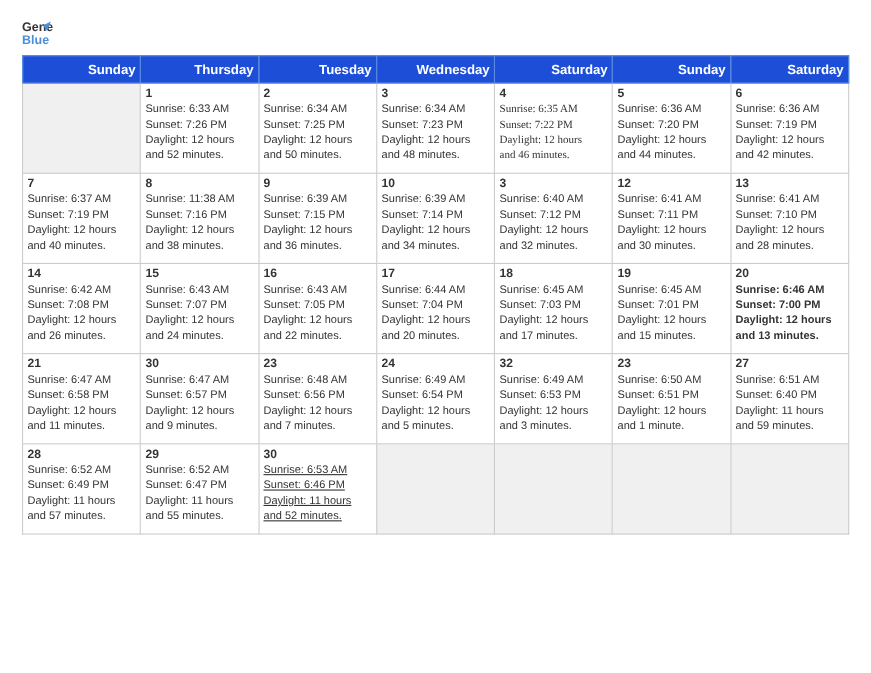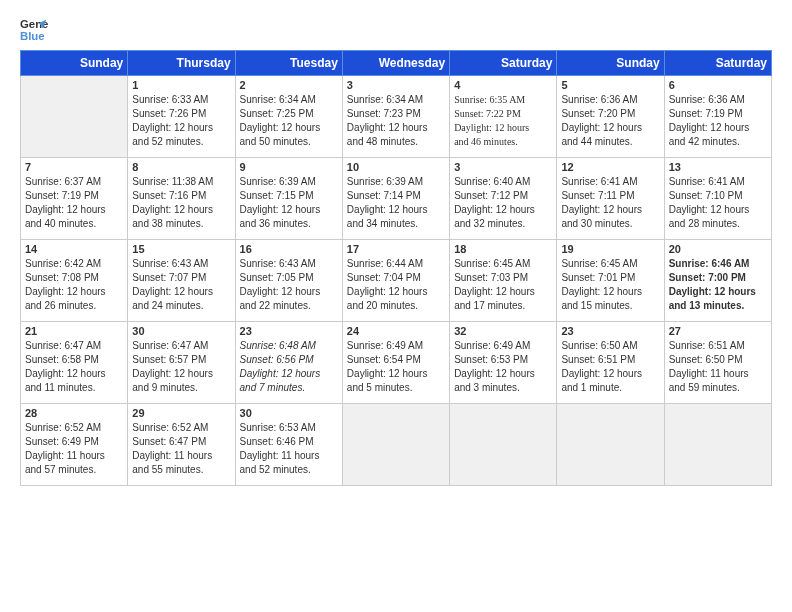--- a/index.html
+++ b/index.html
@@ -267,21 +267,21 @@
           </td>
           <td>
             <span class="day-num">30</span>
             <div class="day-info" style="white-space: pre-line;">Sunrise: 6:47 AM
 Sunset: 6:57 PM
 Daylight: 12 hours
 and 9 minutes.</div>
           </td>
           <td>
             <span class="day-num">23</span>
-            <div class="day-info" style="white-space: pre-line; font-style: italic;">Sunrise: 6:48 AM
+            <div class="day-info" style="white-space: pre-line;">Sunrise: 6:48 AM
 Sunset: 6:56 PM
 Daylight: 12 hours
 and 7 minutes.</div>
           </td>
           <td>
             <span class="day-num">24</span>
             <div class="day-info" style="white-space: pre-line;">Sunrise: 6:49 AM
 Sunset: 6:54 PM
 Daylight: 12 hours
 and 5 minutes.</div>
@@ -296,21 +296,21 @@
           <td>
             <span class="day-num">23</span>
             <div class="day-info" style="white-space: pre-line;">Sunrise: 6:50 AM
 Sunset: 6:51 PM
 Daylight: 12 hours
 and 1 minute.</div>
           </td>
           <td>
             <span class="day-num">27</span>
             <div class="day-info" style="white-space: pre-line;">Sunrise: 6:51 AM
-Sunset: 6:50 PM
+Sunset: 6:40 PM
 Daylight: 11 hours
 and 59 minutes.</div>
           </td>
         </tr>
         <tr>
           <td>
             <span class="day-num">28</span>
             <div class="day-info" style="white-space: pre-line;">Sunrise: 6:52 AM
 Sunset: 6:49 PM
 Daylight: 11 hours
@@ -318,21 +318,21 @@
           </td>
           <td>
             <span class="day-num">29</span>
             <div class="day-info" style="white-space: pre-line;">Sunrise: 6:52 AM
 Sunset: 6:47 PM
 Daylight: 11 hours
 and 55 minutes.</div>
           </td>
           <td>
             <span class="day-num">30</span>
-            <div class="day-info" style="white-space: pre-line;">Sunrise: 6:53 AM
+            <div class="day-info" style="white-space: pre-line; text-decoration: underline;">Sunrise: 6:53 AM
 Sunset: 6:46 PM
 Daylight: 11 hours
 and 52 minutes.</div>
           </td>
           <td class="shaded"></td>
           <td class="shaded"></td>
           <td class="shaded"></td>
           <td class="shaded"></td>
         </tr>
       </tbody>

